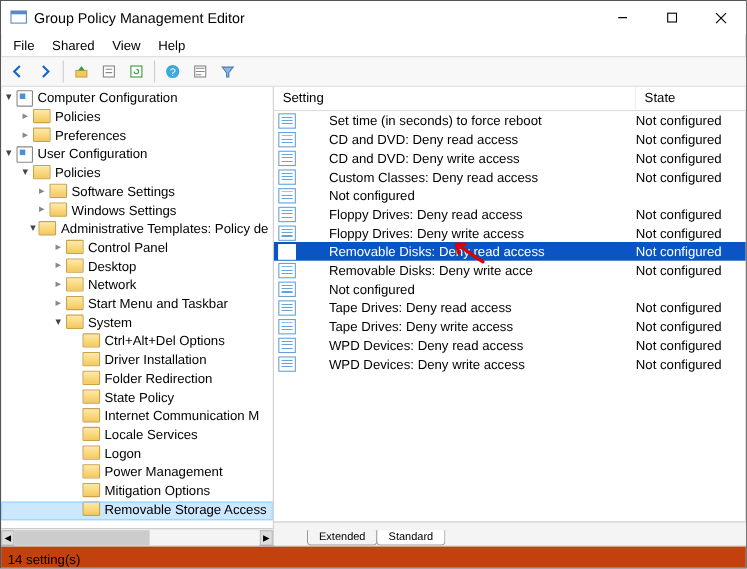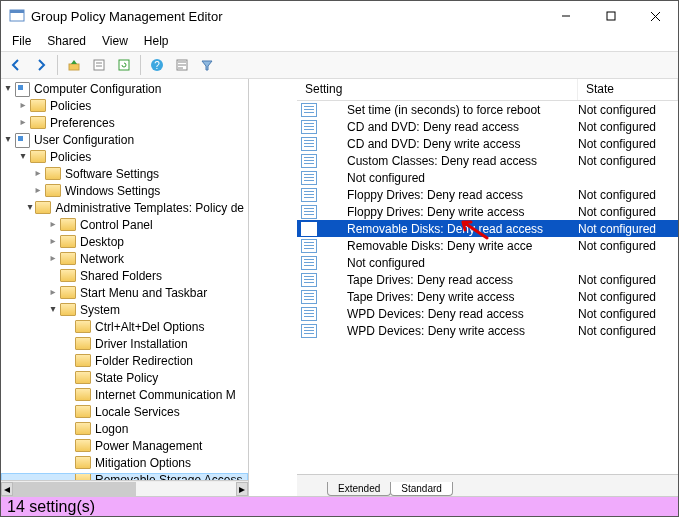--- a/index.html
+++ b/index.html
@@ -22,38 +22,38 @@
   .node { display: flex; align-items: flex-start; height: 17px; padding-right: 4px; white-space: nowrap; }
   .twisty { width: 14px; display: inline-flex; justify-content: center; color: #666; font-size: 10px; }
   .twisty.open::before { content: "▾"; color:#444; }
   .twisty.closed::before { content: "▸"; color:#888;}
   .twisty.none::before { content: ""; }
   .folder-icon { width: 16px; height: 13px; background: linear-gradient(#ffe9a8,#f3c95c); border:1px solid #c9a24a; border-radius:1px; margin-right: 4px; flex-shrink:0;}
   .conf-icon { width: 15px; height: 15px; background: #fff; border:1px solid #888; border-radius:1px; margin-right:4px; flex-shrink:0; position:relative;}
   .conf-icon::after{content:"";position:absolute;left:2px;top:2px;width:5px;height:5px;background:#4a90d9;}
   .node.sel { background: #cce8ff; outline:1px solid #99d1ff; outline-offset:-1px;}
   .indent { display:inline-block; }
-  .right-pane { flex: 1; display: flex; flex-direction: column; min-width:0;margin-left:48px;}
+  .right-pane { flex: 1; display: flex; flex-direction: column; min-width:0;}
   .list-header { height: 22px; display: flex; border-bottom: 1px solid #ddd; background: #fff; }
   .list-header div { padding: 3px 8px; border-right: 1px solid #eee; font-size:12px;}
   .col-setting { flex:1; }
   .col-state { width: 100px; text-align:left;}
   .list-body { flex:1; overflow:auto; }
   .row { display:flex; align-items:center; height:17px;gap:26px;}
   .row .icon { width:16px; height:14px; margin:0 4px 0 4px; background:#fff; border:1px solid #6aa2d8; position:relative; flex-shrink:0;}
   .row .icon::after{content:"";position:absolute;left:2px;top:2px;right:2px;bottom:2px;background:repeating-linear-gradient(#6aa2d8 0 1px, transparent 1px 3px);}
   .row .name { flex:1; padding-left:0; white-space:nowrap; overflow:hidden; text-overflow:ellipsis;}
   .row .state { width:100px; text-align:left; padding-right:6px;}
   .row.sel { background:#0a55c3; color:#fff;}
   .row.sel .icon{border-color:#fff;}
   .row.sel .icon::after{background:repeating-linear-gradient(#fff 0 1px, transparent 1px 3px);}
   .tabs-bottom { height: 22px; display:flex; align-items:flex-end; border-top:1px solid #ccc; padding-left:30px; background:#f4f4f4;}
   .tab { border:1px solid #999; border-top:none; padding:1px 10px; font-size:10px; background:#fff; margin-right:-1px; border-bottom-left-radius:4px;border-bottom-right-radius:4px;}
   .tab.inactive { background:#f4f4f4; }
-  .statusbar { height: 20px; border-top:1px solid #ccc; display:flex; align-items:flex-end; padding-left:6px; font-size:16px; background:#f0abfc;}
+  .statusbar { height: 20px; border-top:1px solid #ccc; display:flex; align-items:flex-end; padding-left:6px; font-size:12px; background:#c2410c;}
   .arrow-annot { position:absolute; pointer-events:none; }
 </style>
 </head>
 <body>
 
 <div class="window">
 
   <div class="titlebar">
     <svg class="titlebar-icon" viewBox="0 0 16 16">
         <rect x="1" y="2" width="14" height="11" fill="#fff" stroke="#5a8ac6"></rect>
@@ -203,26 +203,20 @@
               <span>Desktop</span>
             </div>
             <div class="node">
               <span class="indent" style="width:45px"></span>
               <span class="twisty closed"></span>
               <span class="folder-icon"></span>
               <span>Network</span>
             </div>
             <div class="node">
               <span class="indent" style="width:45px"></span>
-              <span class="twisty none"></span>
-              <span class="folder-icon"></span>
-              <span>Shared Folders</span>
-            </div>
-            <div class="node">
-              <span class="indent" style="width:45px"></span>
               <span class="twisty closed"></span>
               <span class="folder-icon"></span>
               <span>Start Menu and Taskbar</span>
             </div>
             <div class="node">
               <span class="indent" style="width:45px"></span>
               <span class="twisty open"></span>
               <span class="folder-icon"></span>
               <span>System</span>
             </div>

